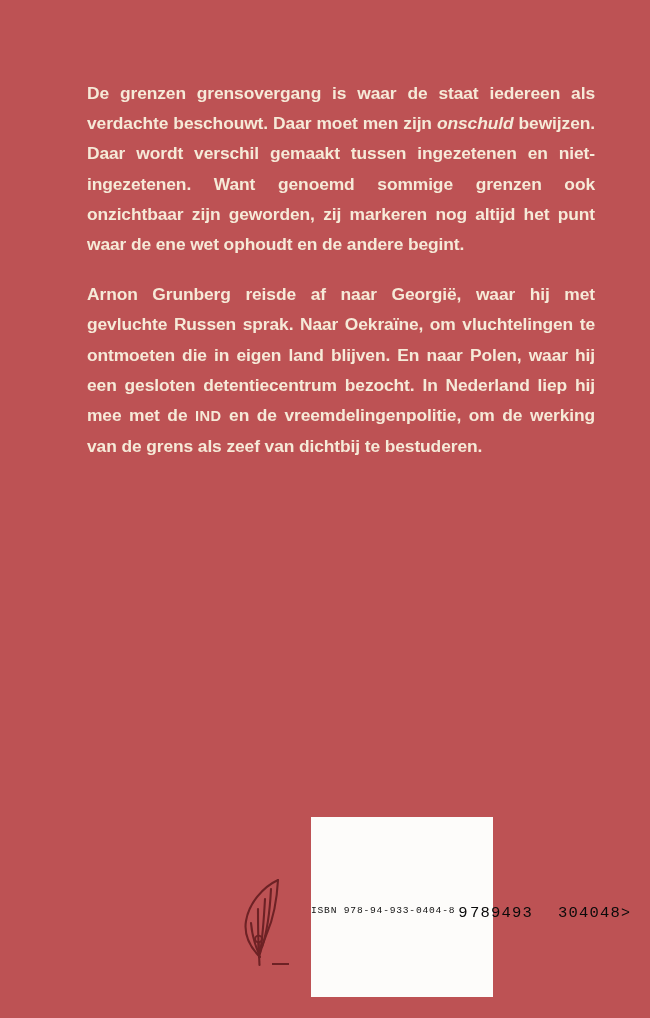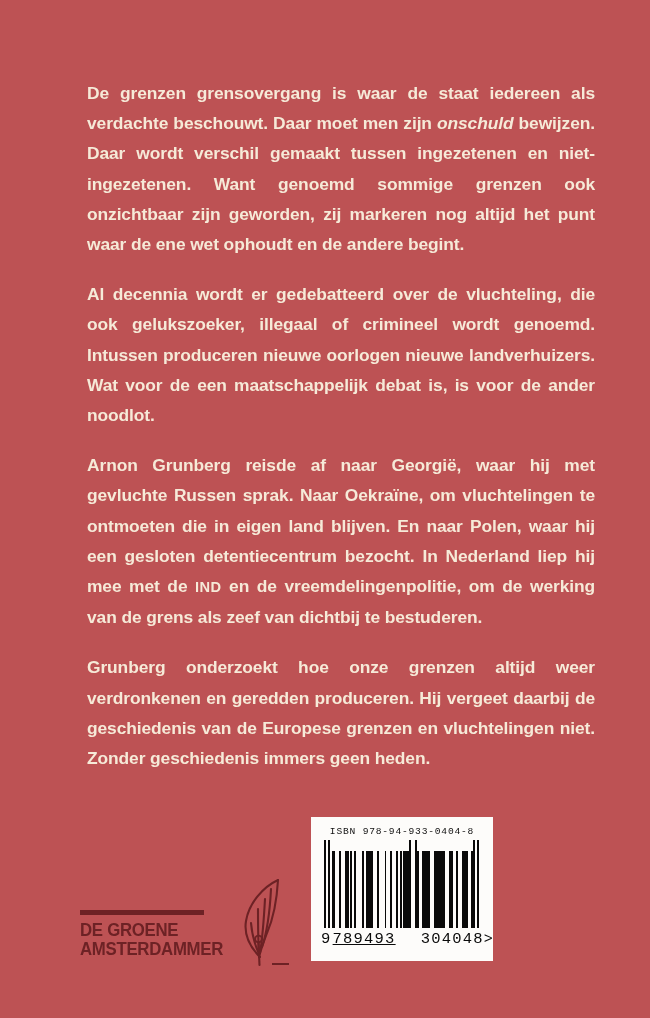--- a/index.html
+++ b/index.html
@@ -94,24 +94,24 @@
     height: 95px;
   }
   .quill-mark svg { display: block; }
 
   
   .barcode-box {
     position: absolute;
     left: 311px;
     top: 9px;
     width: 182px;
-    height: 144px;
+    height: 180px;
     background: #fdfcfa;
     display: flex;
-    flex-direction: column;
+    flex-direction: row;
     align-items: center;
     padding-top: 9px;
     box-sizing: border-box;
   }
   .isbn-text {
     font-family: "Liberation Mono", monospace;
     font-size: 9.6px;
     letter-spacing: 0.8px;
     color: #111;
     margin-bottom: 3px;
@@ -138,43 +138,36 @@
     justify-content: space-between;
     font-family: "Liberation Mono", monospace;
     font-size: 15.5px;
     color: #0a0a0a;
     margin-top: 2px;
     padding: 0 3px;
     box-sizing: border-box;
     letter-spacing: 0.3px;
   }
   .barcode-digits .grp-left { margin-right: 2px; }
-  .barcode-digits .grp-mid { letter-spacing: 1.2px; text-decoration: underline; }
+  .barcode-digits .grp-mid { letter-spacing: 1.2px; }
   .barcode-digits .grp-right { letter-spacing: 1.2px; margin-left: 25px; }
   .barcode-digits .caret { font-size: 15px; }
 </style>
 </head>
 <body>
 
 <div class="cover">
 
   <div class="blurb" id="blurb-root">
       <p><span>De grenzen grensovergang is waar de staat iedereen als verdachte beschouwt. Daar moet men zijn </span><span class="ital">onschuld</span><span> bewijzen. Daar wordt verschil gemaakt tussen ingezetenen en niet-ingezetenen. Want genoemd sommige grenzen ook onzichtbaar zijn geworden, zij markeren nog altijd het punt waar de ene wet ophoudt en de andere begint.</span></p>
-      <p><span>Al decennia wordt er gedebatteerd over de vluchteling, die ook gelukszoeker, illegaal of crimineel wordt genoemd. Intussen produceren nieuwe oorlogen nieuwe landverhuizers. Wat voor de een maatschappelijk debat is, is voor de ander noodlot.</span></p>
       <p><span>Arnon Grunberg reisde af naar Georgië, waar hij met gevluchte Russen sprak. Naar Oekraïne, om vluchtelingen te ontmoeten die in eigen land blijven. En naar Polen, waar hij een gesloten detentiecentrum bezocht. In Nederland liep hij mee met de </span><span class="smallcaps">IND</span><span> en de vreemdelingenpolitie, om de werking van de grens als zeef van dichtbij te bestuderen.</span></p>
-      <p><span>Grunberg onderzoekt hoe onze grenzen altijd weer verdronkenen en geredden produceren. Hij vergeet daarbij de geschiedenis van de Europese grenzen en vluchtelingen niet. Zonder geschiedenis immers geen heden.</span></p>
     </div>
 
   <div class="bottom-row">
 
-    <div class="groene-logo">
-      <div class="groene-bar"></div>
-      <span class="groene-line">DE GROENE</span>
-      <span class="groene-line">AMSTERDAMMER</span>
-    </div>
 
     <div class="quill-mark">
       <svg width="62" height="95" viewBox="0 0 62 95" xmlns="http://www.w3.org/2000/svg">
         <g fill="none" stroke="#6d2225" stroke-width="2.1" stroke-linecap="round" stroke-linejoin="round">
           <path d="M45 7 C30 14 16 30 13 48 C11 60 16 72 25 82 L27 84"></path>
           <path d="M45 7 C44 25 41 44 34 60 C31 68 28 76 26 84"></path>
           <path d="M25 36 C25 52 25 66 26 80"></path>
           <path d="M32 26 C31 44 30 62 27 80"></path>
           <path d="M18 50 C19 62 22 72 26 81"></path>
           <path d="M38 16 C37 36 35 56 29 74"></path>

